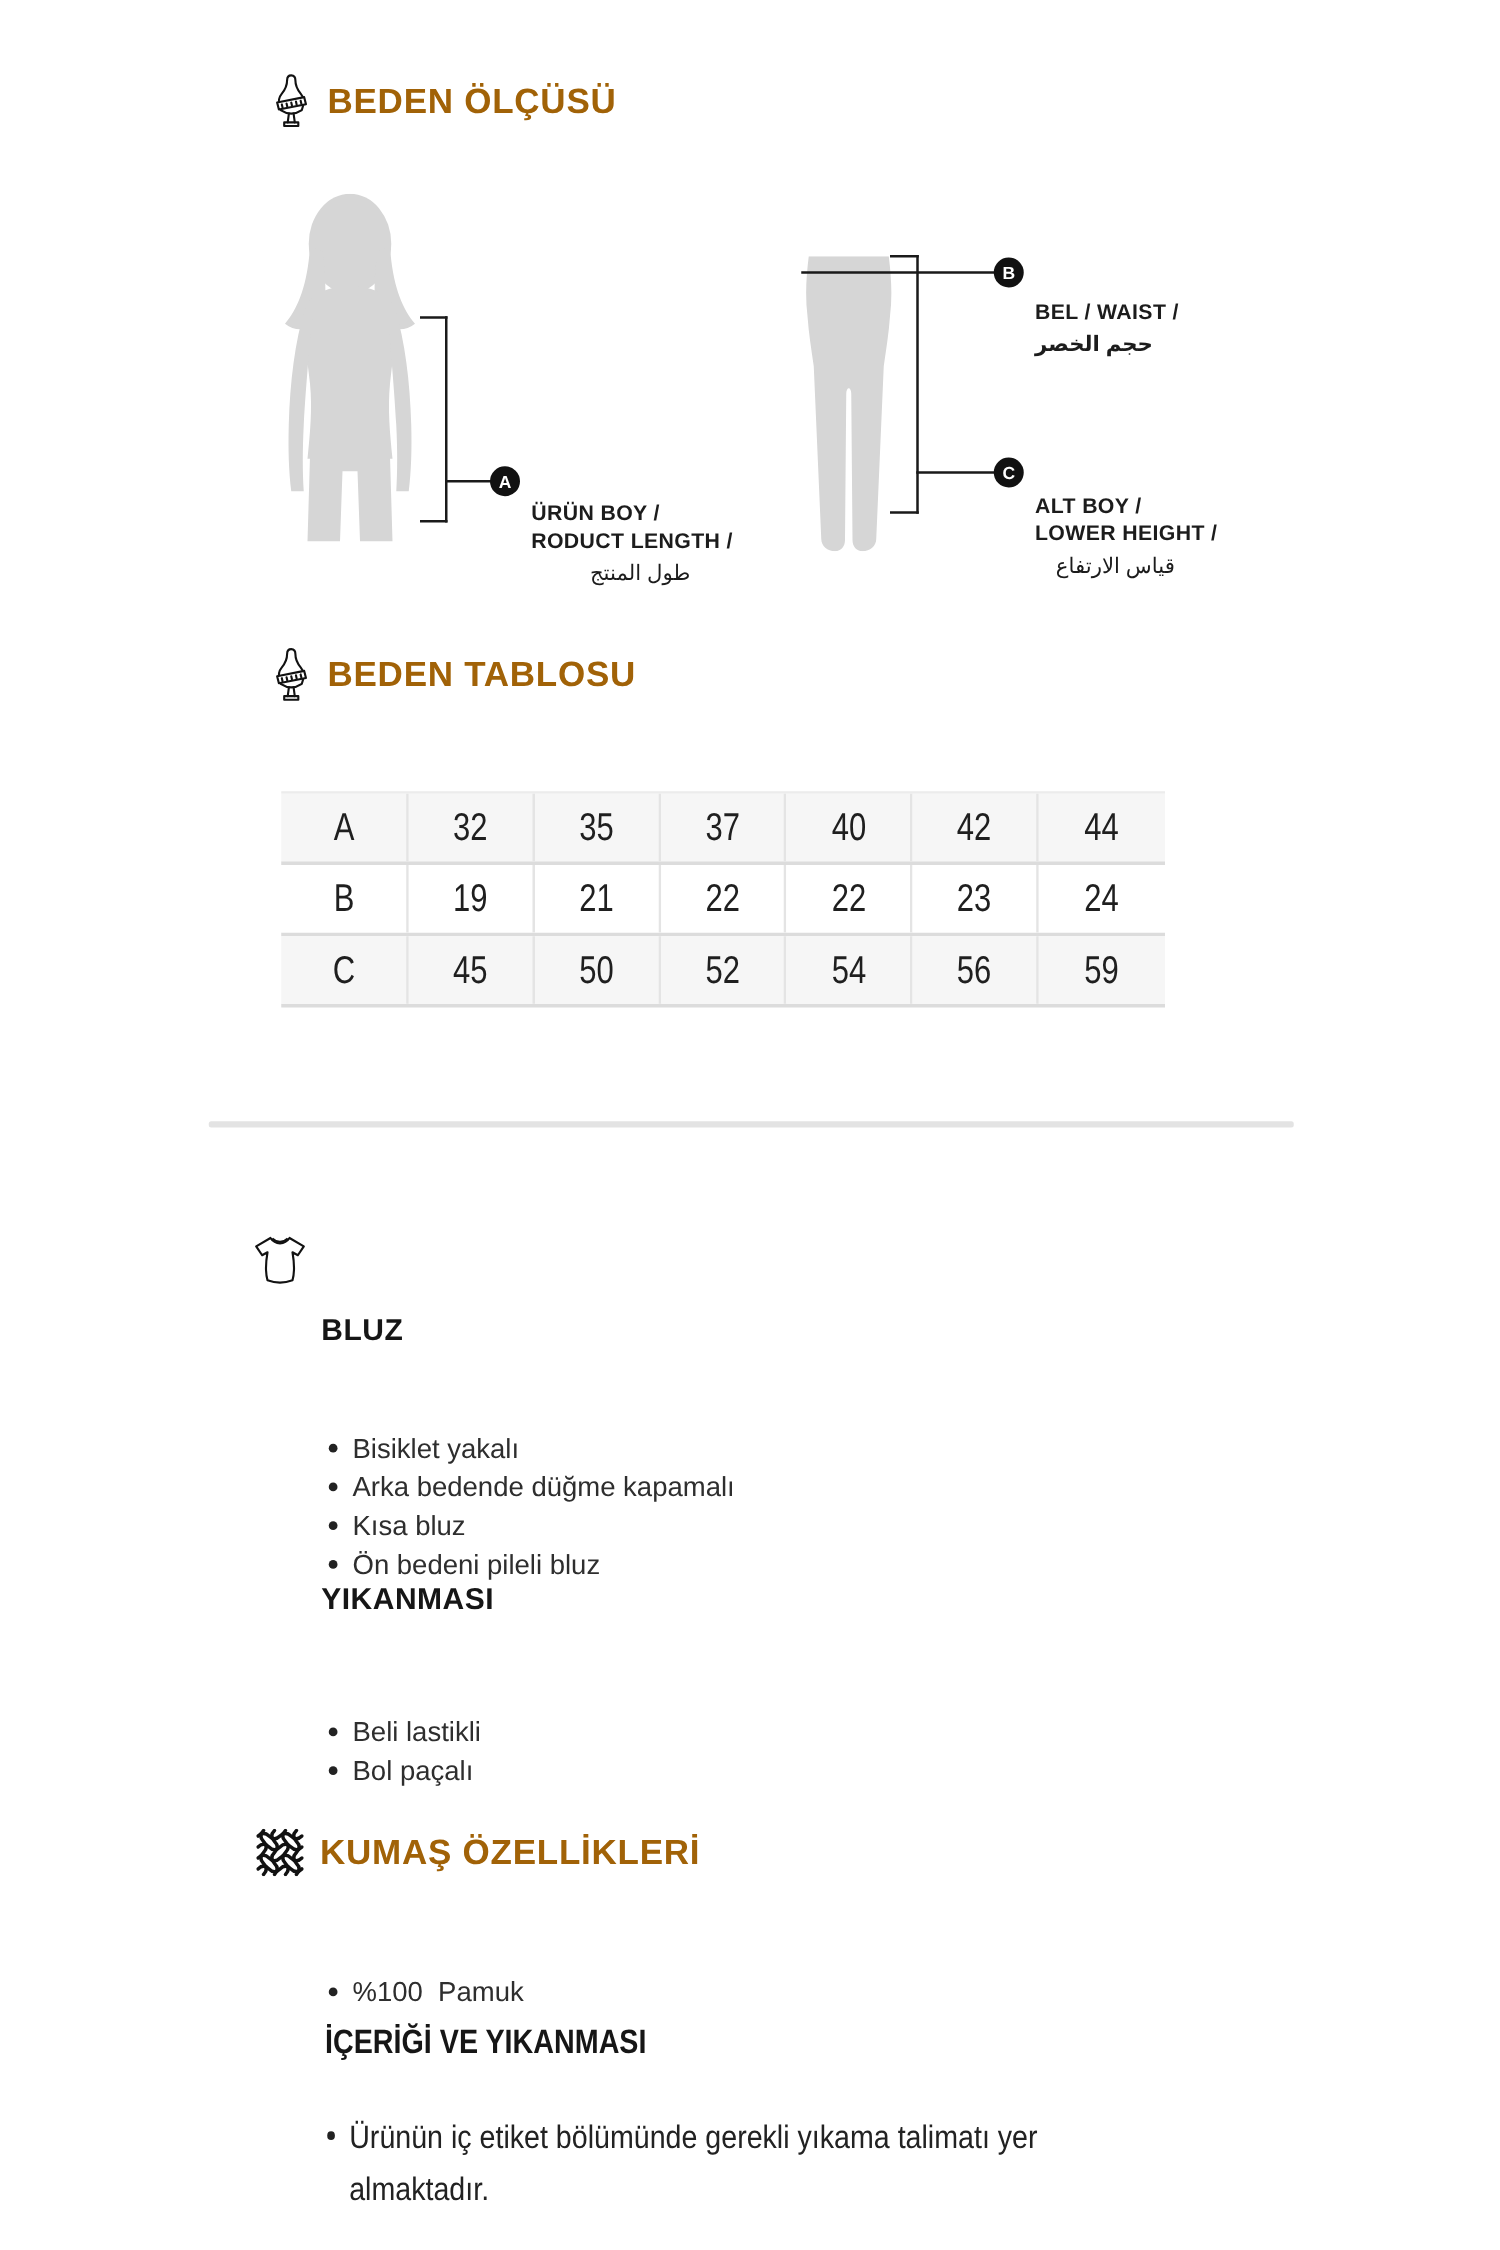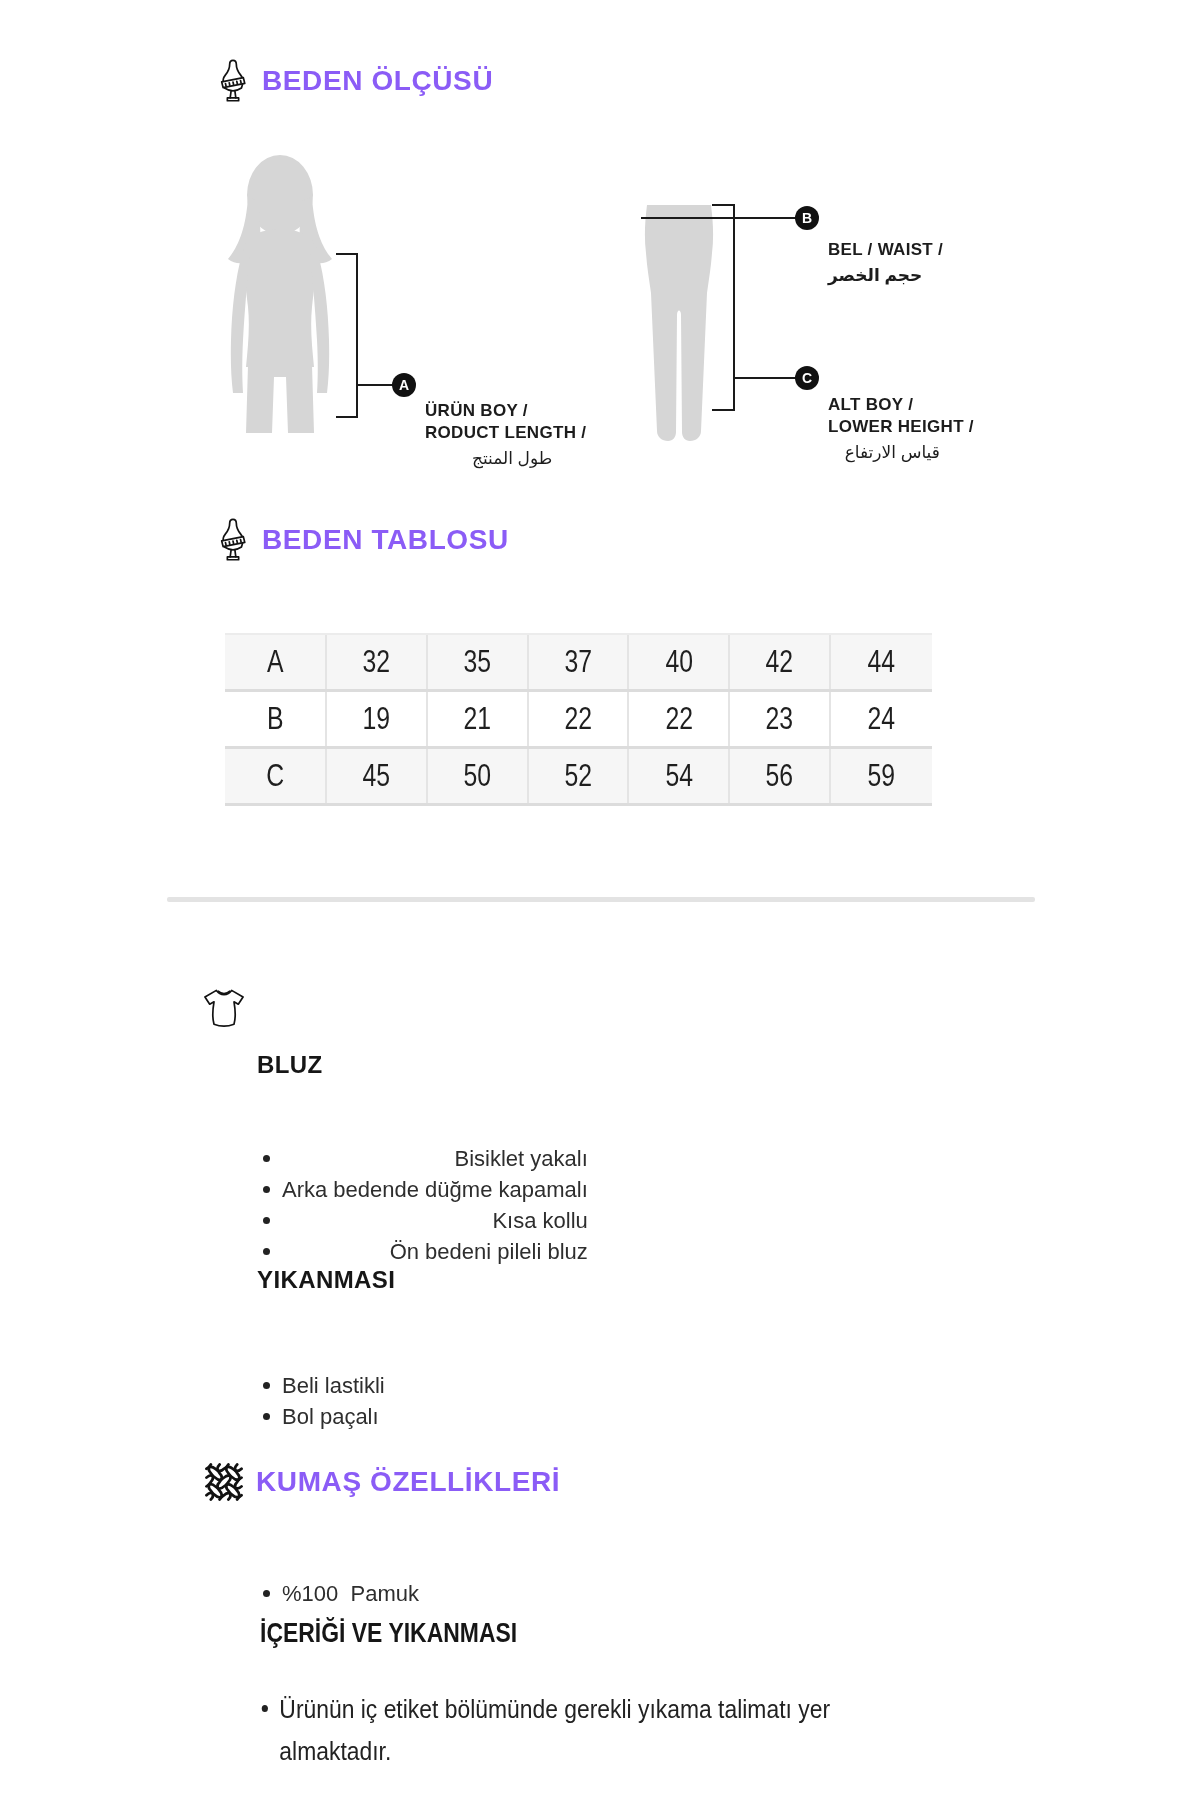--- a/index.html
+++ b/index.html
@@ -4,21 +4,21 @@
 <style>
   html,body{margin:0;padding:0;}
   body{
     width:1200px;height:1800px;position:relative;background:#ffffff;
     font-family:"Liberation Sans","DejaVu Sans",sans-serif;color:#1a1a1a;
     overflow:hidden;
   }
 
   
   .sec-head{position:absolute;display:flex;align-items:center;gap:13px;}
-  .sec-head .txt{font-size:28px;font-weight:700;letter-spacing:.6px;color:#8b5cf6;white-space:nowrap;}
+  .sec-head .txt{font-size:28px;font-weight:700;letter-spacing:.6px;color:#a16207;white-space:nowrap;}
   .sec-head svg{flex:0 0 auto;}
 
   
   .fig{position:absolute;}
   .line{position:absolute;background:#1a1a1a;}
   .bracket{position:absolute;border-top:2px solid #1a1a1a;border-right:2px solid #1a1a1a;border-bottom:2px solid #1a1a1a;}
   .badge{position:absolute;width:24px;height:24px;border-radius:50%;background:#111111;color:#ffffff;
          font-size:14px;font-weight:700;display:flex;align-items:center;justify-content:center;z-index:2;}
   .mlabel{position:absolute;font-size:17px;font-weight:600;letter-spacing:.3px;line-height:22px;color:#1c1c1c;white-space:nowrap;margin-top:32px;}
   .mlabel .arabic{font-size:17px;font-weight:400;padding-left:8px;margin-top:4px;}
@@ -207,23 +207,23 @@
 <div class="divider"></div>
 
 <div class="sec-head" style="left:203px;top:988px;">
   <svg viewBox="0 0 44 42" width="42" height="40" fill="none" stroke="#121212" stroke-width="1.8" stroke-linejoin="round">
     <path d="M14,2.5 C16,5.5 18.5,7 22,7 C25.5,7 28,5.5 30,2.5 L42,9.5 L37,17 L32.5,14.5 C33.8,22 34.5,31 32.5,38 C26,40.5 18,40.5 11.5,38 C9.5,31 10.2,22 11.5,14.5 L7,17 L2,9.5 Z"></path>
     <path d="M15.5,3 C17.5,5 19.5,5.8 22,5.8 C24.5,5.8 26.5,5 28.5,3"></path>
   </svg>
 </div>
 
 <div class="sub-head" style="left:257px;top:1051px;">BLUZ</div>
-<ul class="bullets" style="left:262px;top:1095px;text-align:right;">
-  
-<li>Bisiklet yakalı</li><li>Arka bedende düğme kapamalı</li><li>Kısa kollu</li><li>Ön bedeni pileli bluz</li></ul>
+<ul class="bullets" style="left:262px;top:1095px;">
+  
+<li>Bisiklet yakalı</li><li>Arka bedende düğme kapamalı</li><li>Kısa bluz</li><li>Ön bedeni pileli bluz</li></ul>
 
 <div class="sub-head" style="left:257px;top:1266px;">YIKANMASI</div>
 <ul class="bullets" style="left:262px;top:1322px;">
   
 <li>Beli lastikli</li><li>Bol paçalı</li></ul>
 
 <div class="sec-head" style="left:205px;top:1463px;">
   <svg viewBox="0 0 26 26" width="38" height="38" fill="none" stroke="#121212" stroke-width="1.9" stroke-linecap="round">
     <path d="M1,4 Q4,1 7,4 T13,4 T19,4 T25,4"></path>
     <path d="M1,10 Q4,7 7,10 T13,10 T19,10 T25,10"></path>

